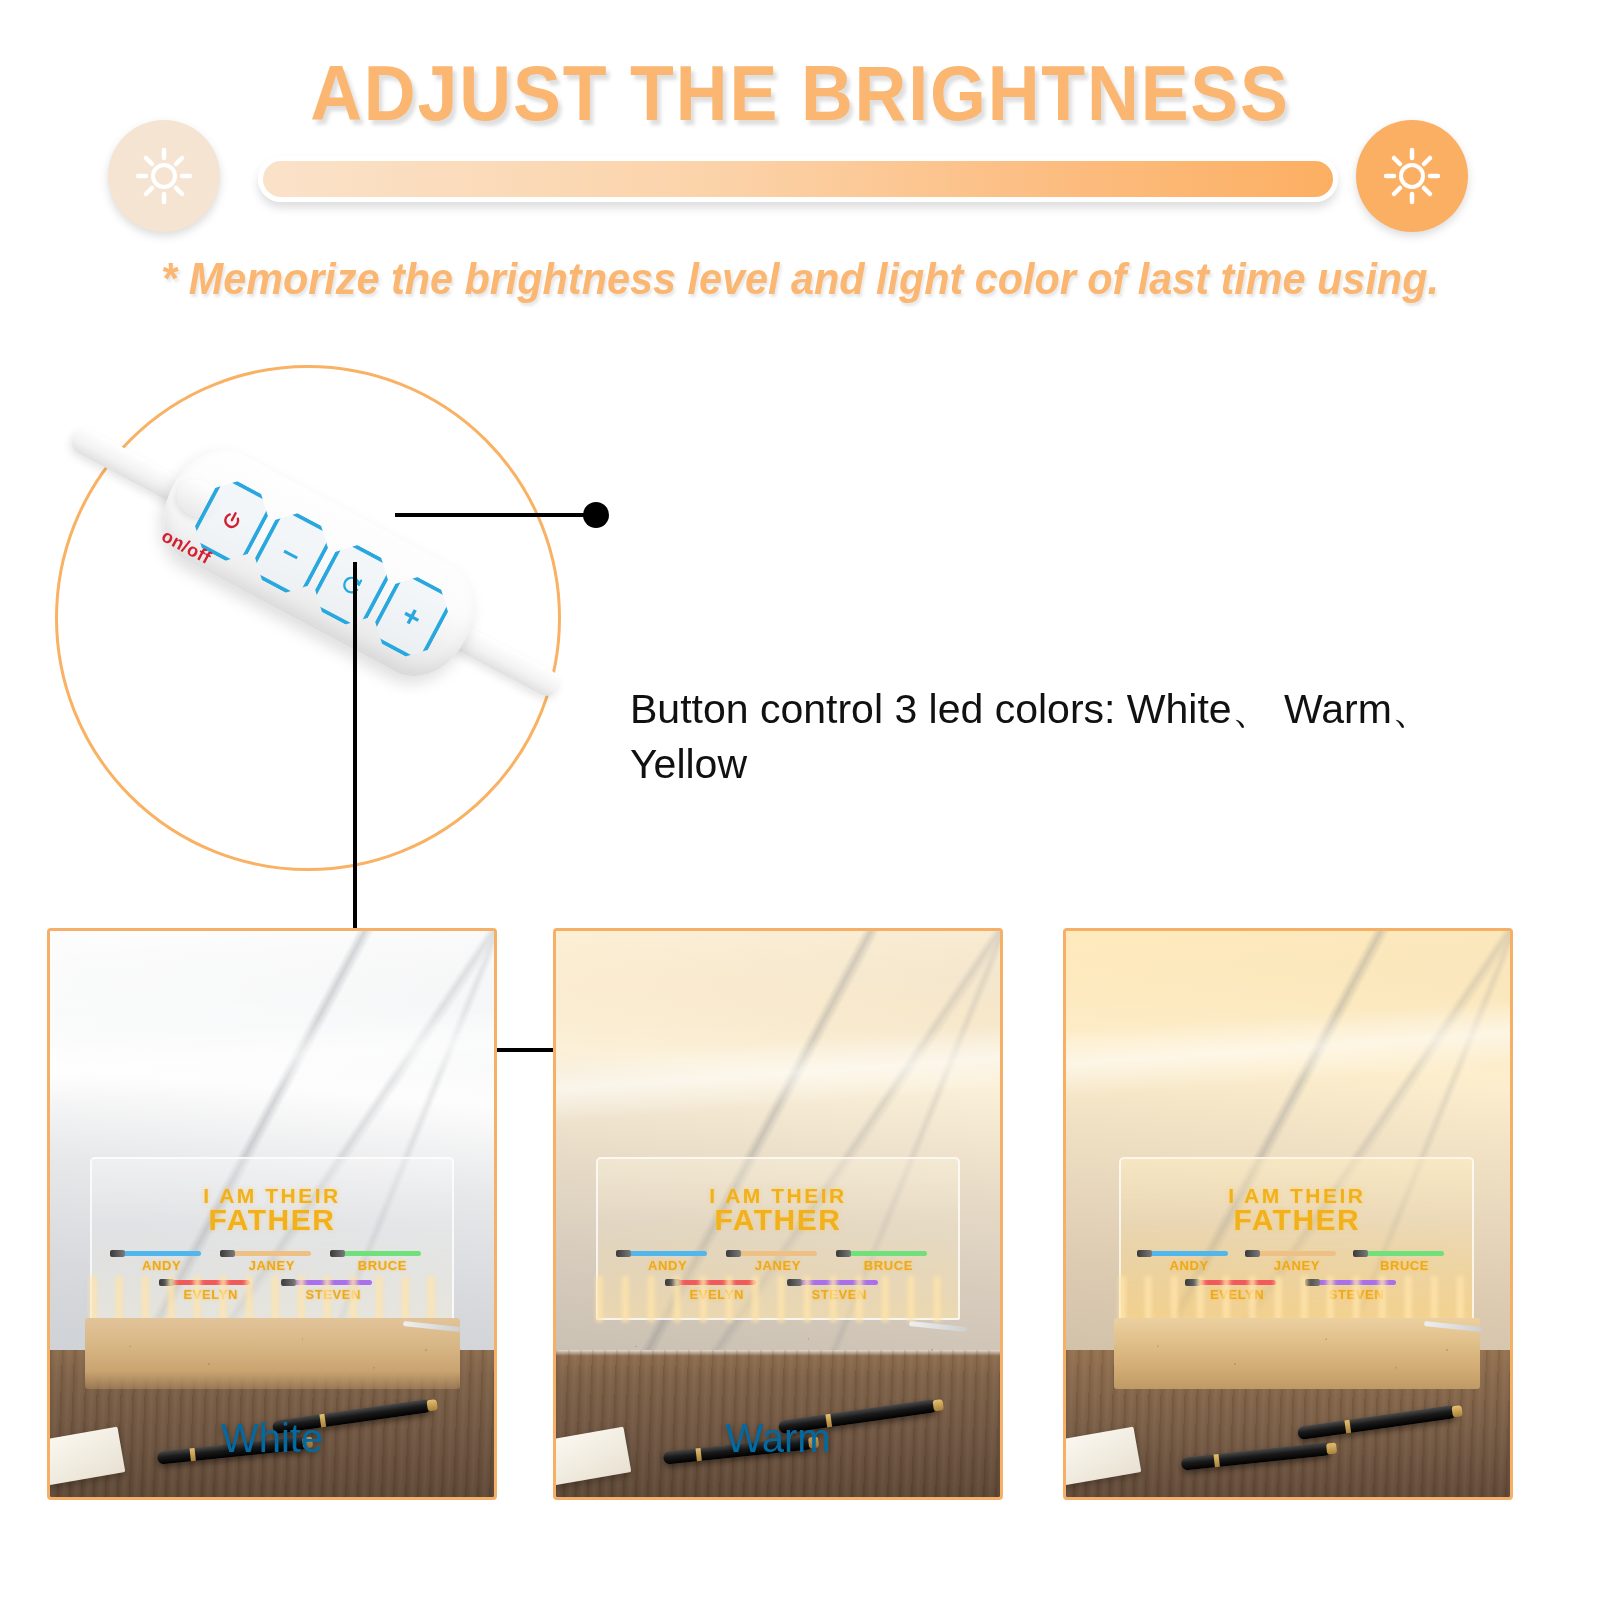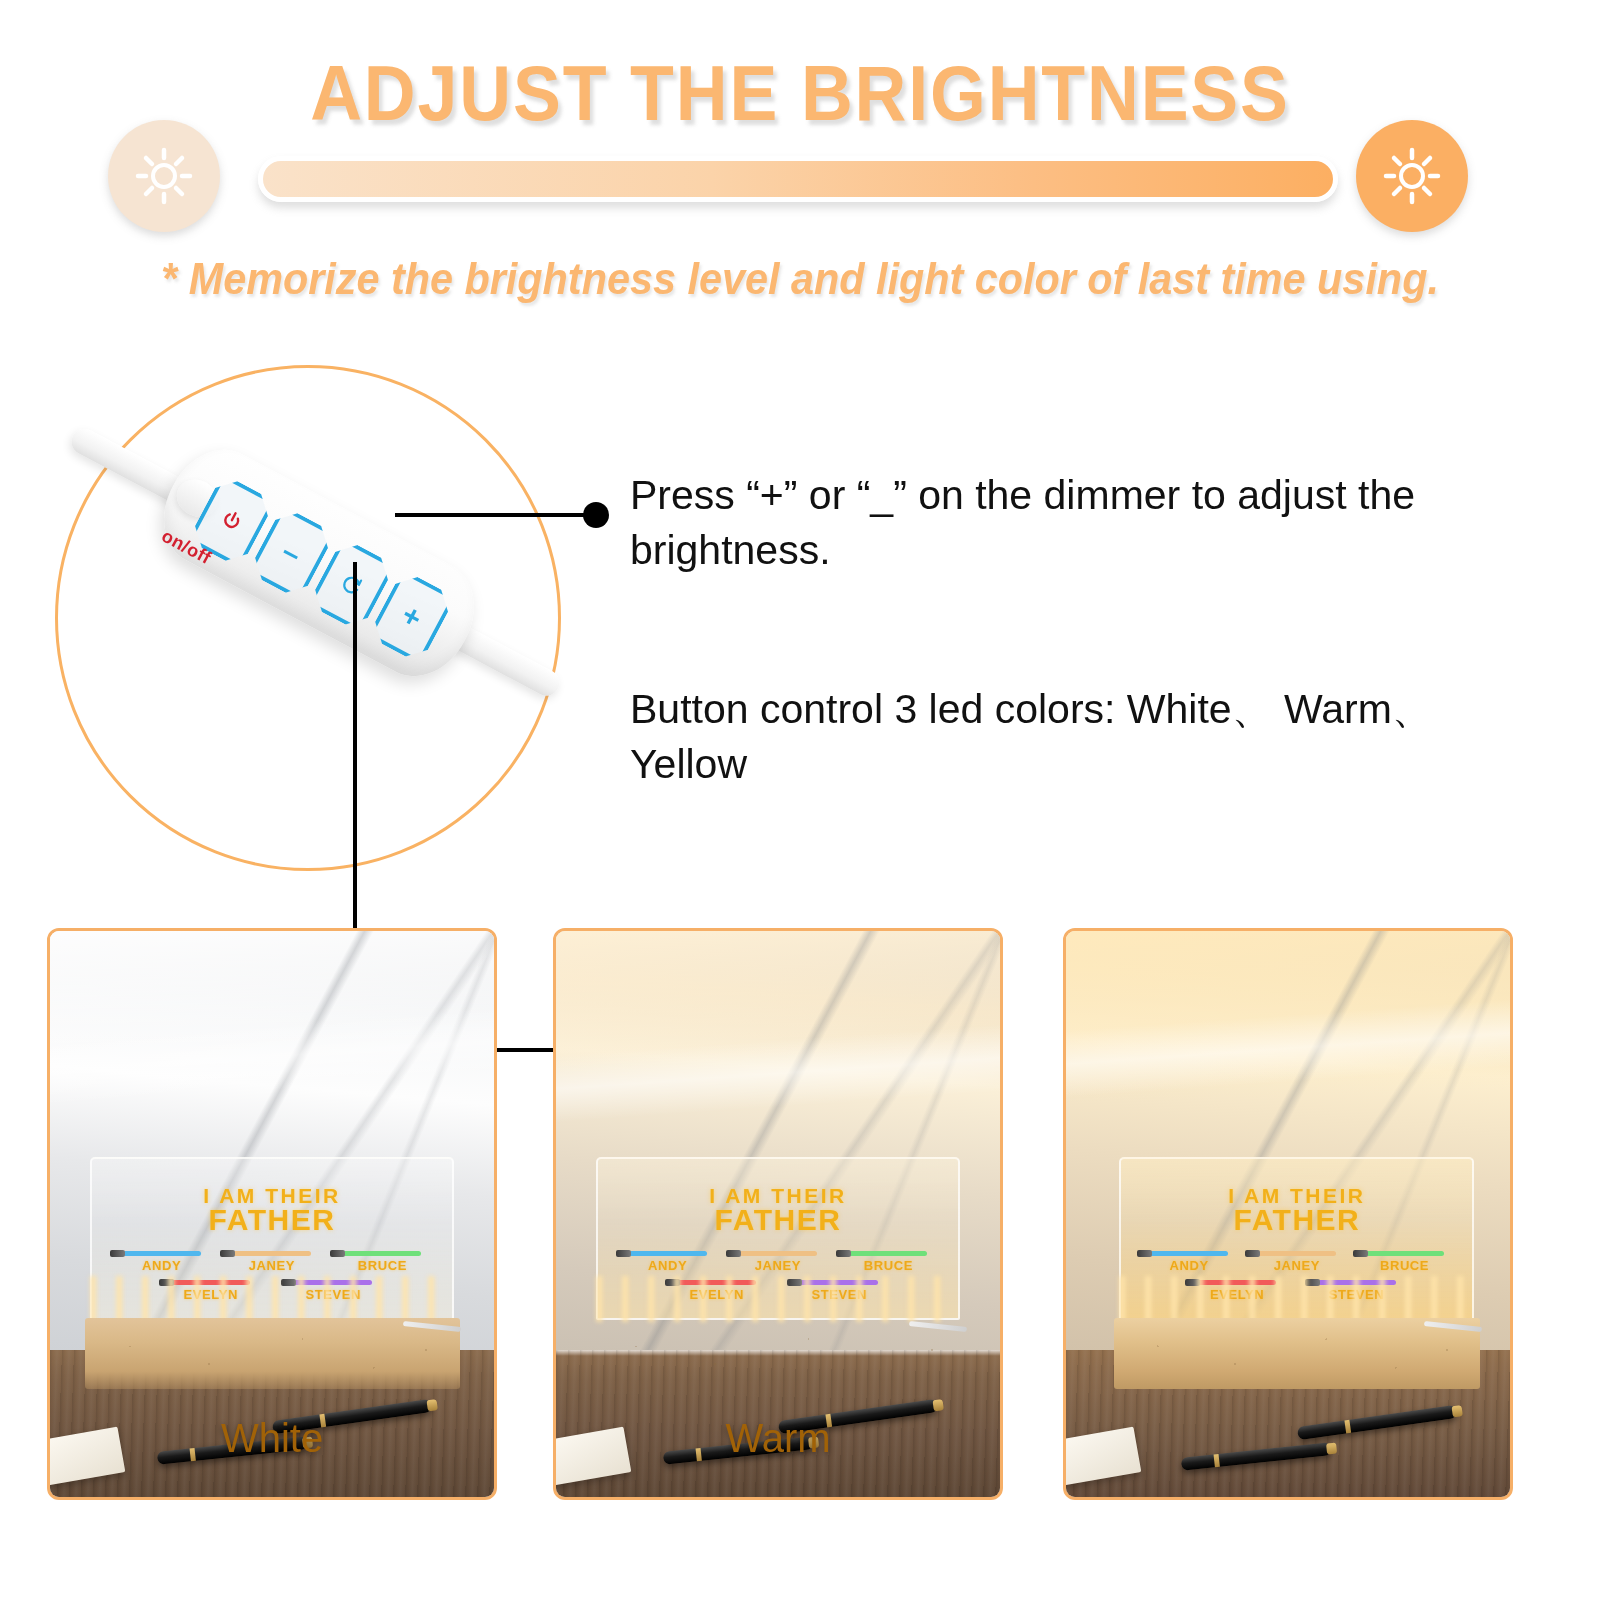--- a/index.html
+++ b/index.html
@@ -126,21 +126,21 @@
     width:880px;
   }
   #callout1{left:630px;top:138px;}
   #callout2{left:630px;top:352px;}
 
   
   #panels{position:absolute;left:0;top:928px;width:1600px;height:582px;}
 
   .photo-panel{
     position:absolute;top:0;width:450px;height:572px;
-    border:3px solid #F6AF67;border-radius:12px;
+    border:3px solid #F6AF67;border-radius:4px;
     overflow:hidden;box-sizing:border-box;
   }
   #panel-white{left:47px;}
   #panel-warm{left:553px;}
   #panel-yellow{left:1063px;}
 
   
   .wall{position:absolute;left:0;top:0;width:100%;height:74%;}
   .wall-white{background:
       linear-gradient(178deg,rgba(255,255,255,0.9) 0%,rgba(255,255,255,0) 30%),
@@ -240,21 +240,21 @@
   .book{position:absolute;left:-4%;bottom:3%;width:90px;height:46px;
     background:linear-gradient(160deg,#fdfaf3,#e8e1d2);
     transform:rotate(-10deg);border-radius:2px;
     box-shadow:0 3px 7px rgba(0,0,0,0.25);}
 
   .cord{position:absolute;right:-2%;bottom:26%;width:58px;height:5px;border-radius:3px;
     background:linear-gradient(90deg,#efefef,#cfcfcf);transform:rotate(6deg);}
 
   .panel-label{
     position:absolute;left:0;bottom:36px;width:100%;text-align:center;
-    color:#a16207;font-size:40px;font-family:"Liberation Sans",sans-serif;
+    color:#0369a1;font-size:40px;font-family:"Liberation Sans",sans-serif;
     text-shadow:0 2px 6px rgba(0,0,0,0.45);
   }
 </style>
 </head>
 <body>
 
 <div id="header">
 
   <div id="page-title">ADJUST THE BRIGHTNESS</div>
 
@@ -323,21 +323,20 @@
       </div>
     </div>
   </div>
 
   <div id="lead1-h" class="lead-line"></div>
   <div id="lead1-dot"></div>
   <div id="lead2-v" class="lead-line"></div>
   <div id="lead2-h" class="lead-line"></div>
   <div id="lead2-dot"></div>
 
-  <div id="callout1" class="callout-text">Press “+” or “_” on the dimmer to adjust the brightness.</div>
   <div id="callout2" class="callout-text">Button control 3 led colors: White、 Warm、 Yellow</div>
 </div>
 
 <div id="panels">
 
   <div id="panel-white" class="photo-panel">
     <div class="wall wall-white">
       <div class="veins"></div>
       <div class="wall-streak" style="top:22%"></div>
     </div>

